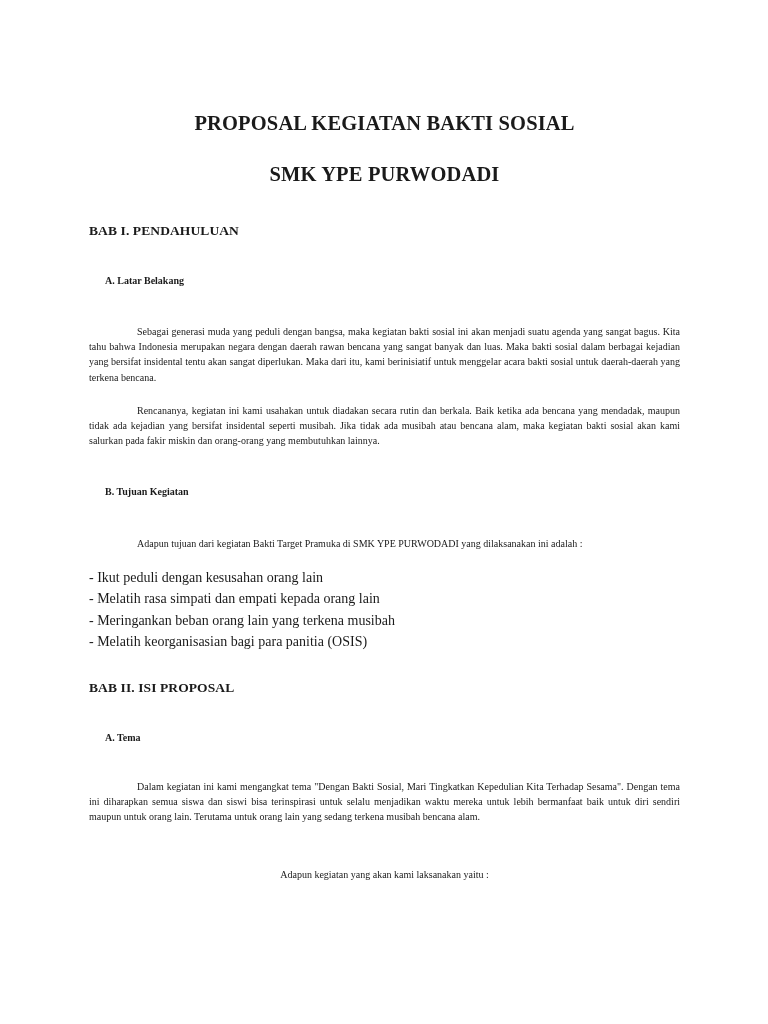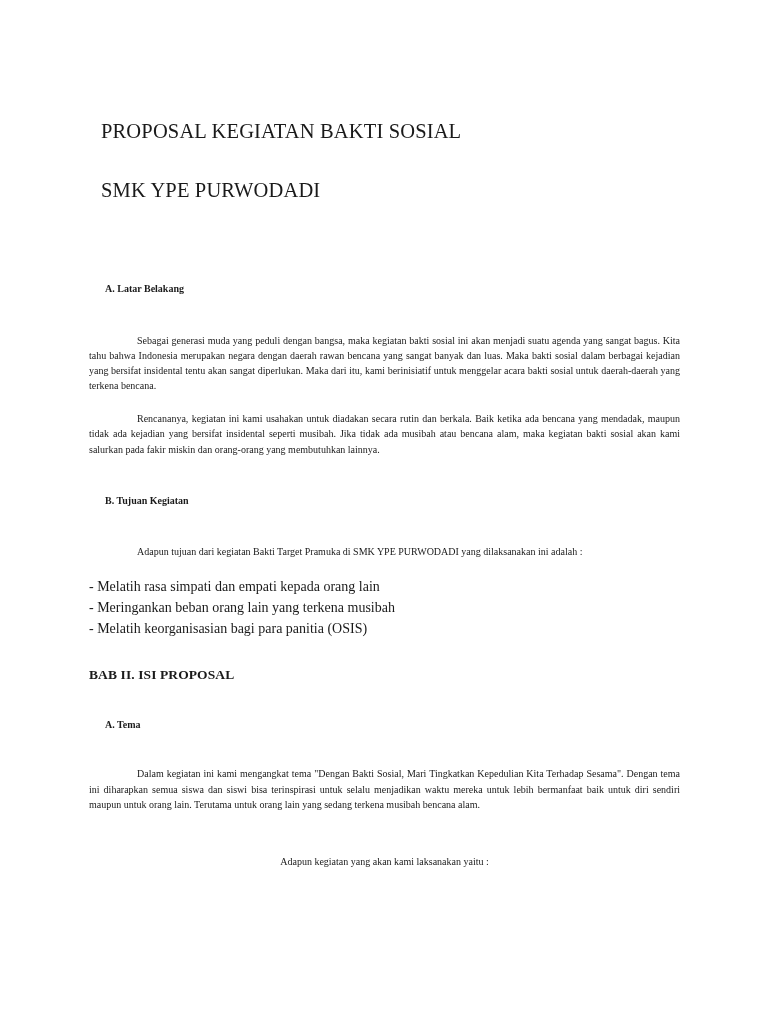--- a/index.html
+++ b/index.html
@@ -28,26 +28,26 @@
 
   .content {
     position: absolute;
     left: 89px;
     top: 0;
     width: 591px;
   }
 
   
   .doc-title {
-    text-align: left;
-    font-weight: normal;
+    text-align: center;
+    font-weight: bold;
     font-size: 20.5px;
     letter-spacing: 0.15px;
     line-height: 1.0;
-    margin: 12px;
+    margin: 4px;
   }
   .doc-title.line1 { padding-top: 109px; }
   .doc-title.line2 { padding-top: 26px; }
 
   
   .chapter-heading {
     font-weight: bold;
     font-size: 13.5px;
     letter-spacing: 0.1px;
     margin: 0;
@@ -106,20 +106,21 @@
 
 <div class="page">
   <div class="content">
 
     <h1 class="doc-title line1">PROPOSAL KEGIATAN BAKTI SOSIAL</h1>
 
     <h1 class="doc-title line2">SMK YPE PURWODADI</h1>
 
     <div class="gap-bab1"></div>
 
+    <h2 class="chapter-heading">BAB I. PENDAHULUAN</h2>
 
     <div class="gap-after-bab"></div>
 
     <h3 class="section-heading">A. Latar Belakang</h3>
 
     <div class="gap-after-sec"></div>
 
     <p class="para indent">Sebagai generasi muda yang peduli dengan bangsa, maka kegiatan bakti sosial ini akan menjadi suatu agenda yang sangat bagus. Kita tahu bahwa Indonesia merupakan negara dengan daerah rawan bencana yang sangat banyak dan luas. Maka bakti sosial dalam berbagai kejadian yang bersifat insidental tentu akan sangat diperlukan. Maka dari itu, kami berinisiatif untuk menggelar acara bakti sosial untuk daerah-daerah yang terkena bencana.</p>
 
     <div class="gap-para"></div>
@@ -130,20 +131,21 @@
 
     <h3 class="section-heading">B. Tujuan Kegiatan</h3>
 
     <div class="gap-after-sec"></div>
 
     <p class="para indent">Adapun tujuan dari kegiatan Bakti Target Pramuka di SMK YPE PURWODADI yang dilaksanakan ini adalah :</p>
 
     <div class="gap-list"></div>
 
     <ul class="dash-list">
+      <li>- Ikut peduli dengan kesusahan orang lain</li>
       <li>- Melatih rasa simpati dan empati kepada orang lain</li>
       <li>- Meringankan beban orang lain yang terkena musibah</li>
       <li>- Melatih keorganisasian bagi para panitia (OSIS)</li>
     </ul>
 
     <div class="gap-bab2"></div>
 
     <h2 class="chapter-heading">BAB II. ISI PROPOSAL</h2>
 
     <div class="gap-after-bab"></div>

